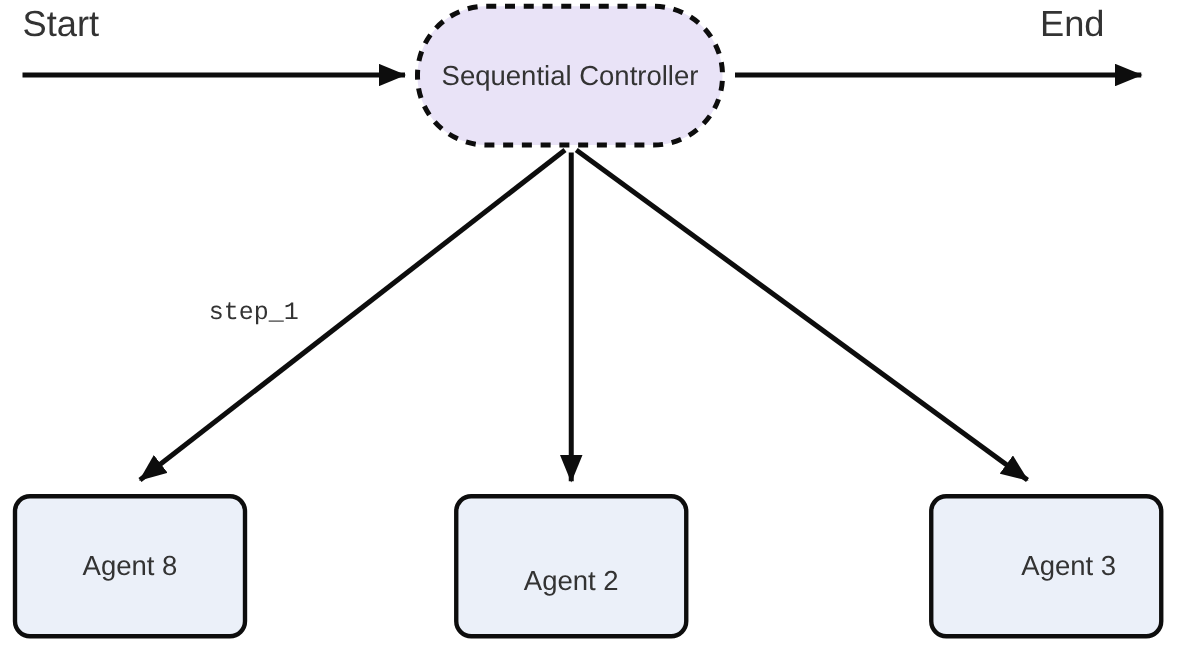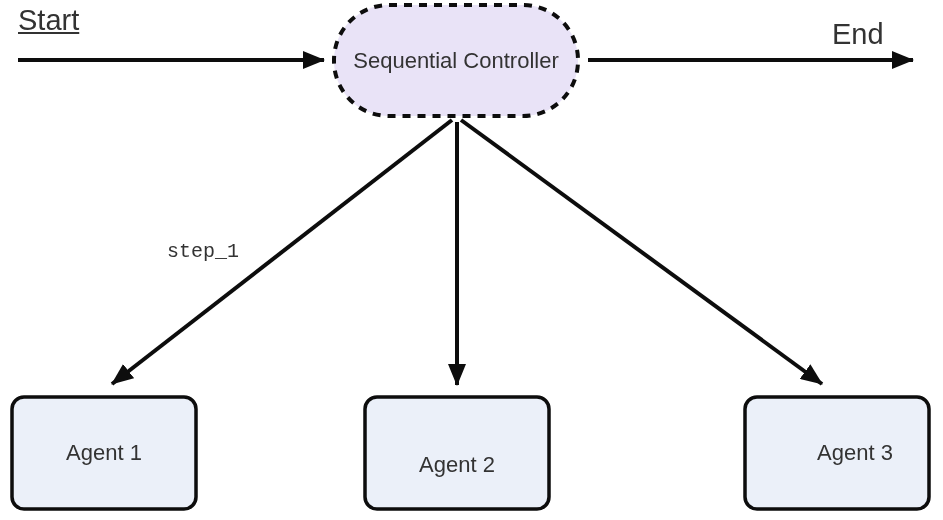--- a/index.html
+++ b/index.html
@@ -75,25 +75,25 @@
     <path class="edge" d="M452 120 L112 384" marker-end="url(#arrowhead)"></path>
     <path class="edge" d="M457 122 L457 385" marker-end="url(#arrowhead)"></path>
     <path class="edge" d="M461 120 L822 384" marker-end="url(#arrowhead)"></path>
 
     <rect class="node-shape controller-shape" x="334" y="5" width="244" height="111" rx="55" ry="55"></rect>
     <rect class="node-shape agent-shape" x="12" y="397" width="184" height="112" rx="12" ry="12"></rect>
     <rect class="node-shape agent-shape" x="365" y="397" width="184" height="112" rx="12" ry="12"></rect>
     <rect class="node-shape agent-shape" x="745" y="397" width="184" height="112" rx="12" ry="12"></rect>
   </svg>
 
-  <div class="free-label" style="left:18px; top:4px;text-decoration:underline;">Start</div>
+  <div class="free-label" style="left:18px; top:4px;">Start</div>
 
-  <div class="free-label" style="left:832px; top:18px;">End</div>
+  <div class="free-label" style="left:832px; top:4px;">End</div>
 
   <div class="node-label" style="left:334px; top:5px; width:244px; height:111px;">Sequential Controller</div>
 
   <div class="edge-label" style="left:203px; top:251px;">step_1</div>
 
-  <div class="node-label" style="left:12px; top:397px; width:184px; height:112px;">Agent 1</div>
+  <div class="node-label" style="left:12px; top:397px; width:184px; height:112px;">Agent 8</div>
   <div class="node-label" style="left:365px; top:397px; width:184px; height:136px;">Agent 2</div>
   <div class="node-label" style="left:745px; top:397px; width:220px; height:112px;">Agent 3</div>
 
 </div>
 
 </body></html>

